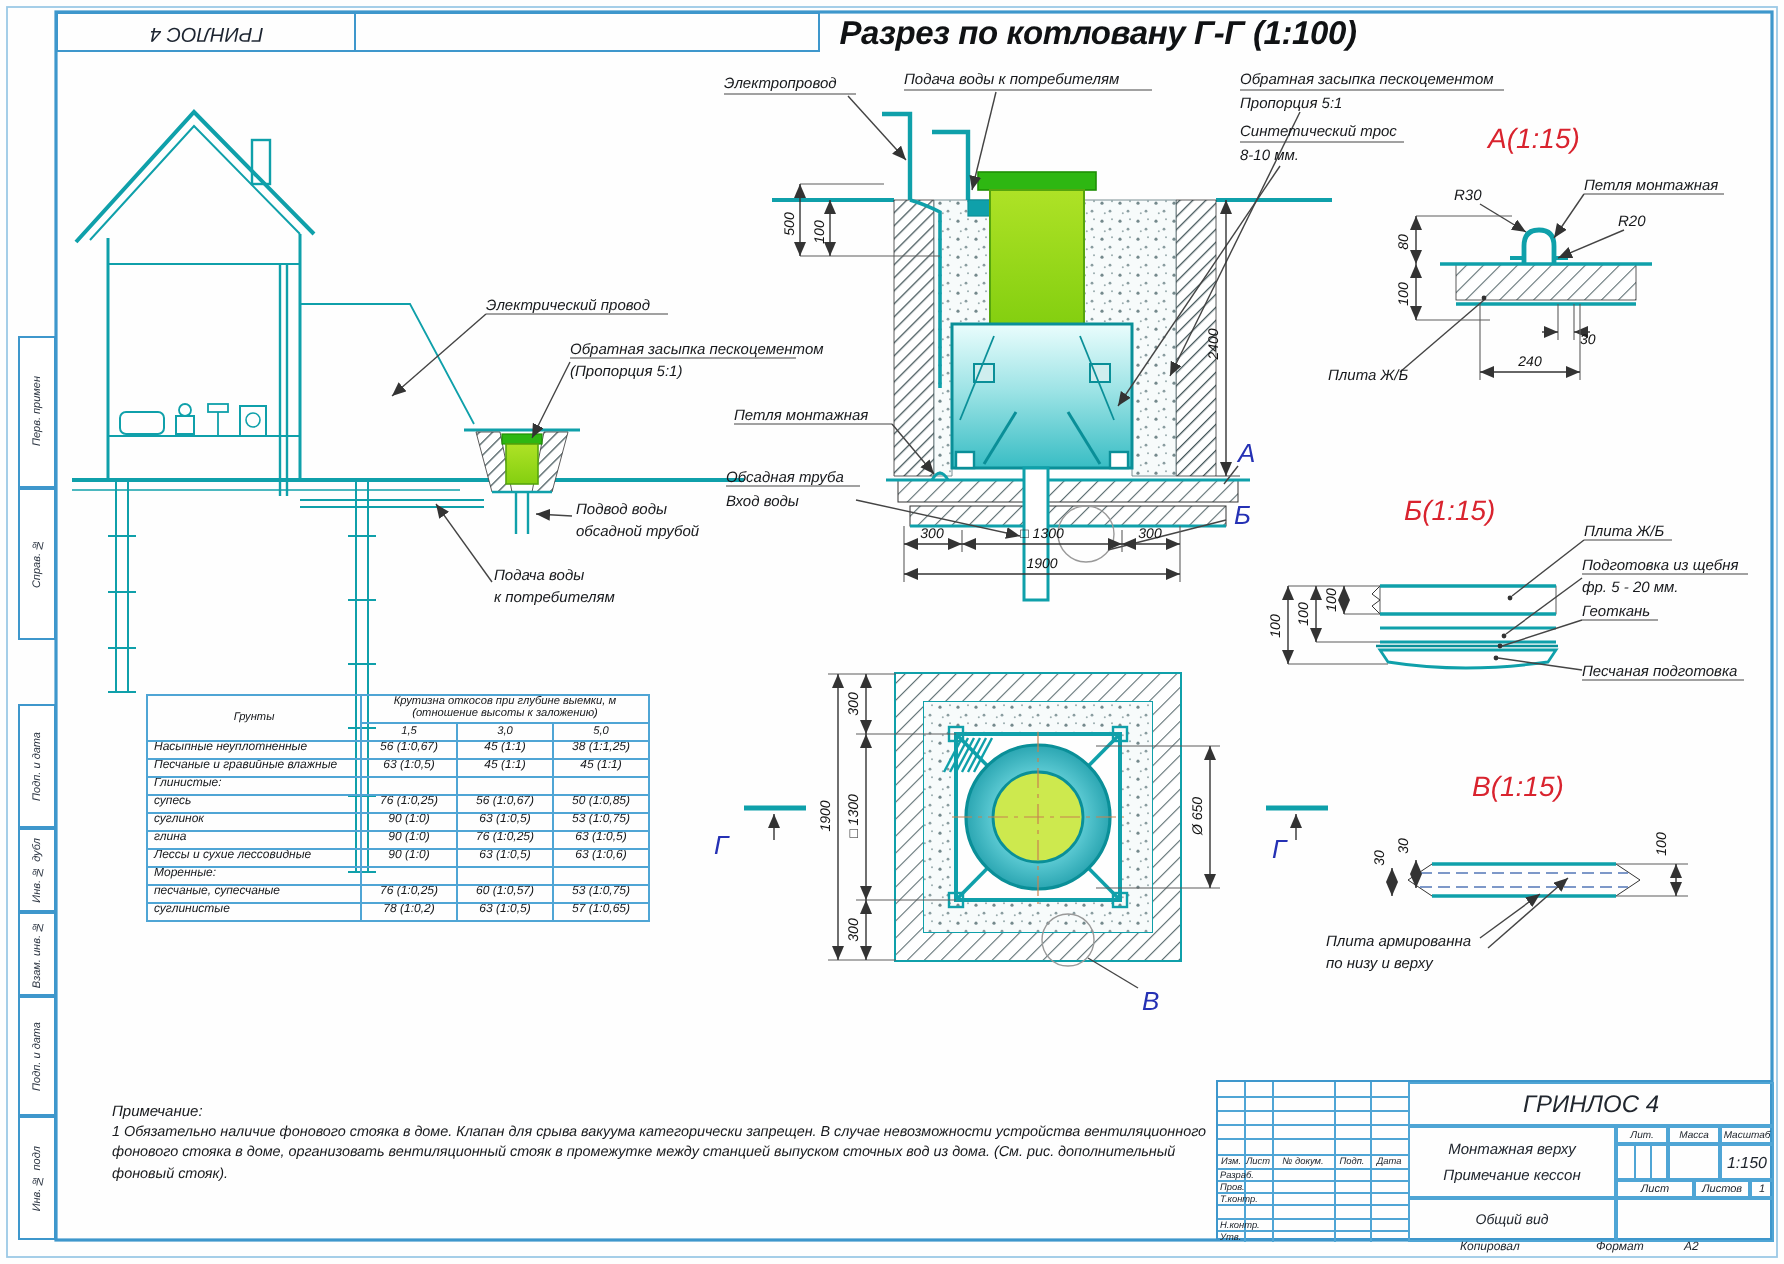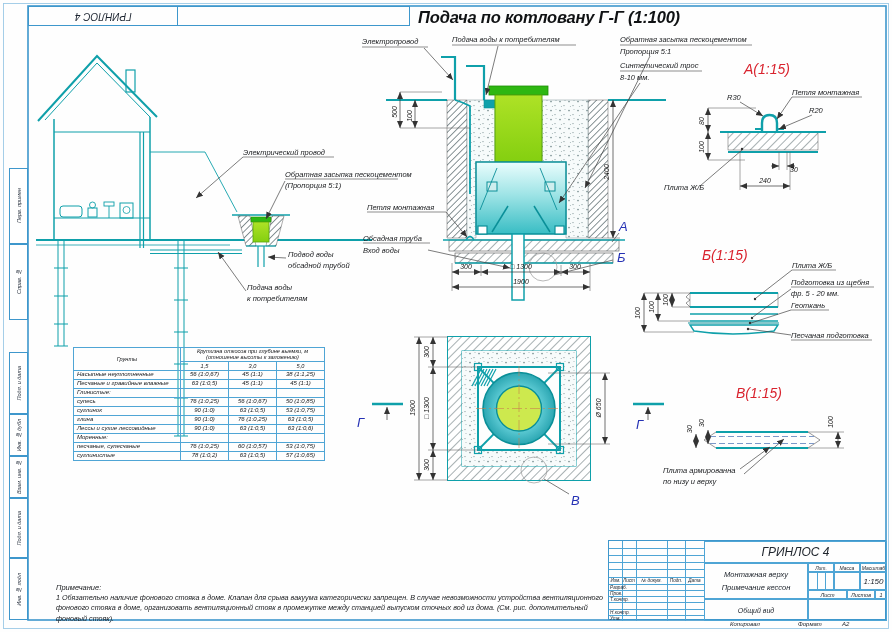--- a/index.html
+++ b/index.html
@@ -24,21 +24,21 @@
   
   .soil{left:73px;top:347px;width:251px;}
   .soil table{border-collapse:collapse;width:100%;table-layout:fixed;}
   .soil td{border:0.8px solid #4FA5D5;font:italic 6px "Liberation Sans",sans-serif;
     color:#15171a;padding:0 2px;height:8px;line-height:1.15;overflow:hidden;}
   .soil td.nm{text-align:left;padding-left:3px;}
   .soil td.num{text-align:center;}
   .soil td.hdr{text-align:center;font-size:5.6px;}
   
   .note{left:56px;top:551px;width:548px;}
-  .note-title{font:italic 7.5px "Liberation Sans",sans-serif;color:#17191c;margin-top:32px;}
+  .note-title{font:italic 7.5px "Liberation Sans",sans-serif;color:#17191c;}
   .note-text{font:italic 7.2px "Liberation Sans",sans-serif;color:#17191c;line-height:1.45;margin-top:1px;}
   
   .tb{left:608px;top:540px;width:278px;height:80px;border:1.4px solid #3E97CC;box-sizing:border-box;}
   .tb .cell{position:absolute;border:0.7px solid #4FA5D5;box-sizing:border-box;
     display:flex;align-items:center;justify-content:center;overflow:hidden;
     font:italic 5px "Liberation Sans",sans-serif;color:#20262e;}
   .tb .hl{position:absolute;left:0;width:95px;height:0;border-top:0.7px solid #4FA5D5;}
   .tb .vl{position:absolute;top:0;height:80px;width:0;border-left:0.7px solid #4FA5D5;}
   .tb .lbl{position:absolute;font:italic 4.7px "Liberation Sans",sans-serif;color:#20262e;
     display:flex;align-items:center;}
@@ -396,21 +396,21 @@
       <line class="ext" x1="808" y1="448" x2="844" y2="448"></line>
       <line class="dl" marker-start="url(#arr)" marker-end="url(#arr)" x1="838" y1="432" x2="838" y2="448"></line>
       <text class="dt" text-anchor="middle" transform="rotate(-90 833 422)" x="833" y="422">100</text>
       <path class="ld" marker-end="url(#arr)" d="M740,469 L770,447"></path>
       <path class="ld" marker-end="url(#arr)" d="M744,474 L784,439"></path>
       <text class="txt" x="663" y="473">Плита армированна</text>
       <text class="txt" x="663" y="484">по низу и верху</text>
     </g>
   </svg>
 
-  <div class="abs sheet-title">Подача по котловану Г-Г (1:100)</div>
+  <div class="abs sheet-title">Разрез по котловану Г-Г (1:100)</div>
 
   <div class="abs cstamp">
     <span>ГРИНЛОС 4</span>
   </div>
   <div class="abs cstamp2"></div>
 
   <div class="abs vstamp" style="top:168px;height:76px">
       <span>Перв. примен</span>
     </div>
   <div class="abs vstamp" style="top:244px;height:76px">

